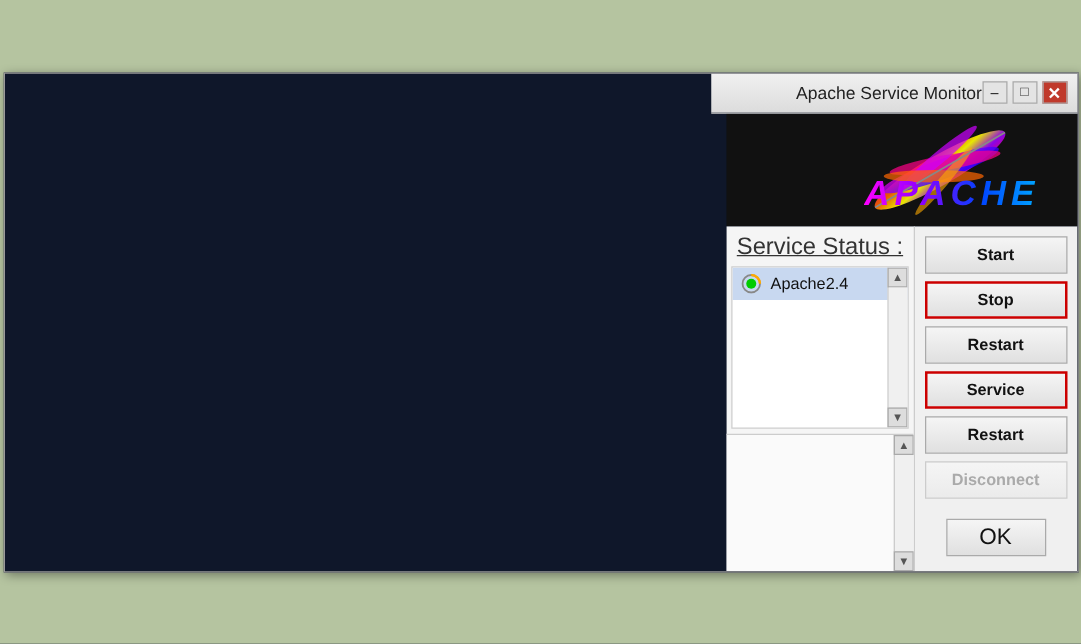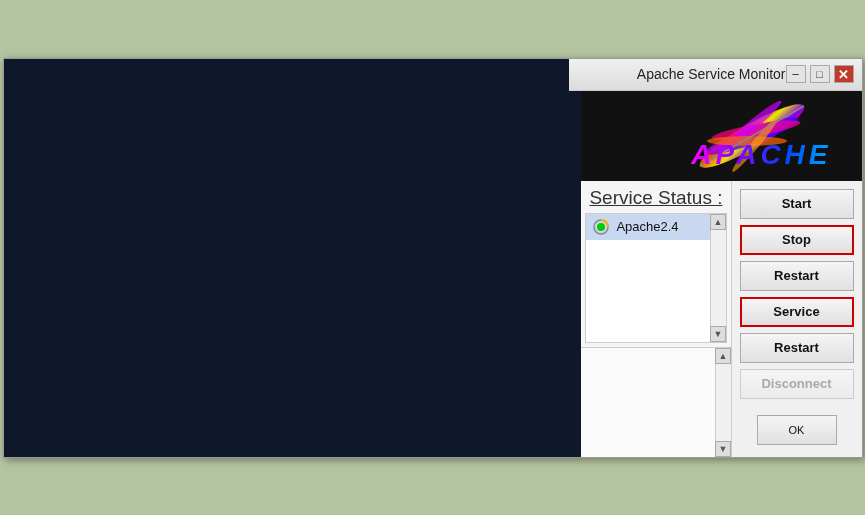--- a/index.html
+++ b/index.html
@@ -226,21 +226,21 @@
     .ok-btn-row {
       display: flex;
       justify-content: center;
       margin-bottom: 4px;
     }
     .ok-btn {
       width: 80px;
       height: 30px;
       background: linear-gradient(to bottom, #f5f5f5, #e0e0e0);
       border: 1px solid #aaa;
-      font-size: 11px;
+      font-size: 18px;
       color: #111;
       cursor: pointer;
       display: flex;
       align-items: center;
       justify-content: center;
     }
     
     .annotation-layer {
       position: absolute;
       top: 0; left: 0; right: 0; bottom: 0;

